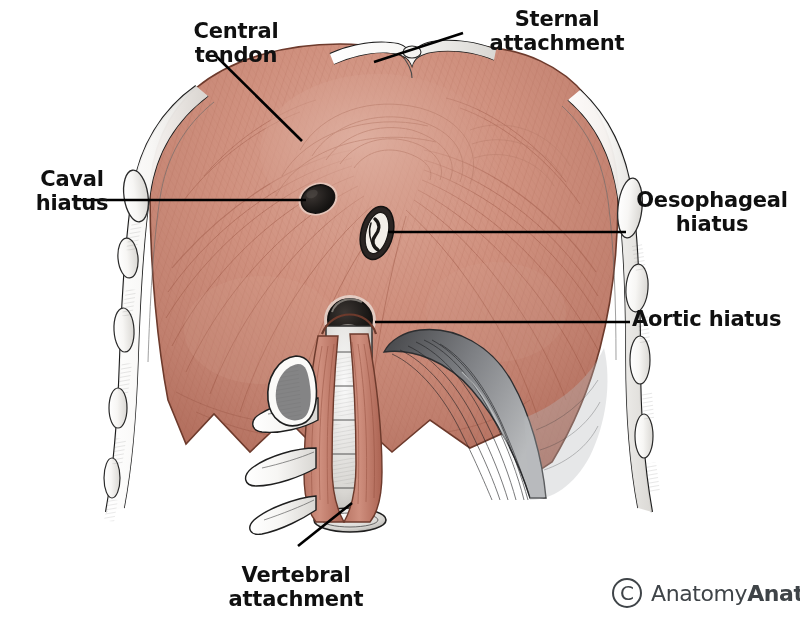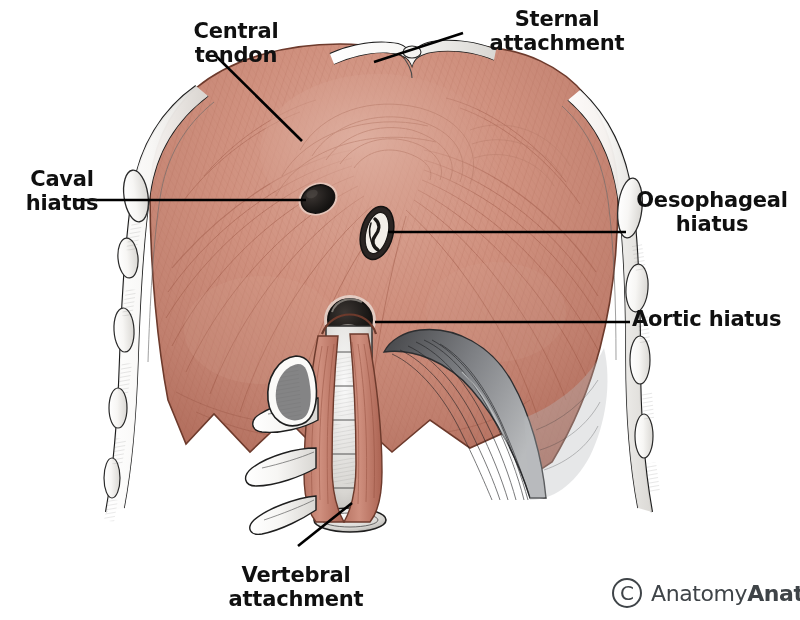--- a/index.html
+++ b/index.html
@@ -31,21 +31,21 @@
     line-height: 1.12;
     color: #101010;
     white-space: pre-line;
     letter-spacing: -0.2px;
   }
   .label.ctr   { text-align: center; }
   .label.left  { text-align: left; }
 
   #lbl-central-tendon   { left: 156px; top: 8px;   width: 160px; margin-top: 12px; }
   #lbl-sternal          { left: 462px; top: 8px;   width: 190px; }
-  #lbl-caval            { left: 2px;  top: 168px; width: 120px; }
+  #lbl-caval            { left: 12px;  top: 168px; width: 120px; }
   #lbl-oesophageal      { left: 628px; top: 189px; width: 168px; }
   #lbl-aortic           { left: 632px; top: 308px; width: 170px; }
   #lbl-vertebral        { left: 196px; top: 564px; width: 200px; }
 
   
   #watermark {
     position: absolute;
     left: 612px;
     top: 578px;
     display: flex;

